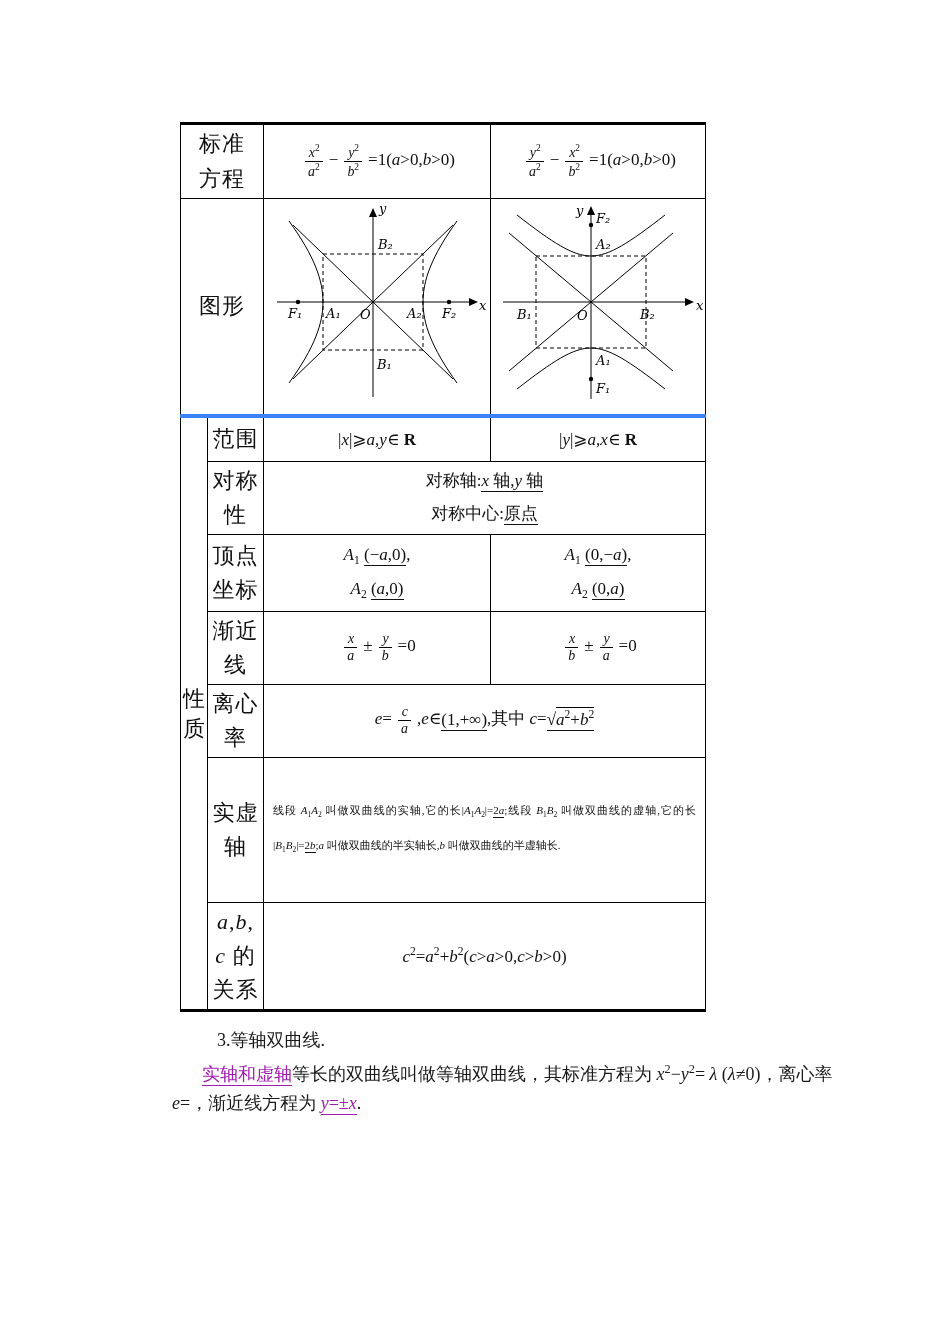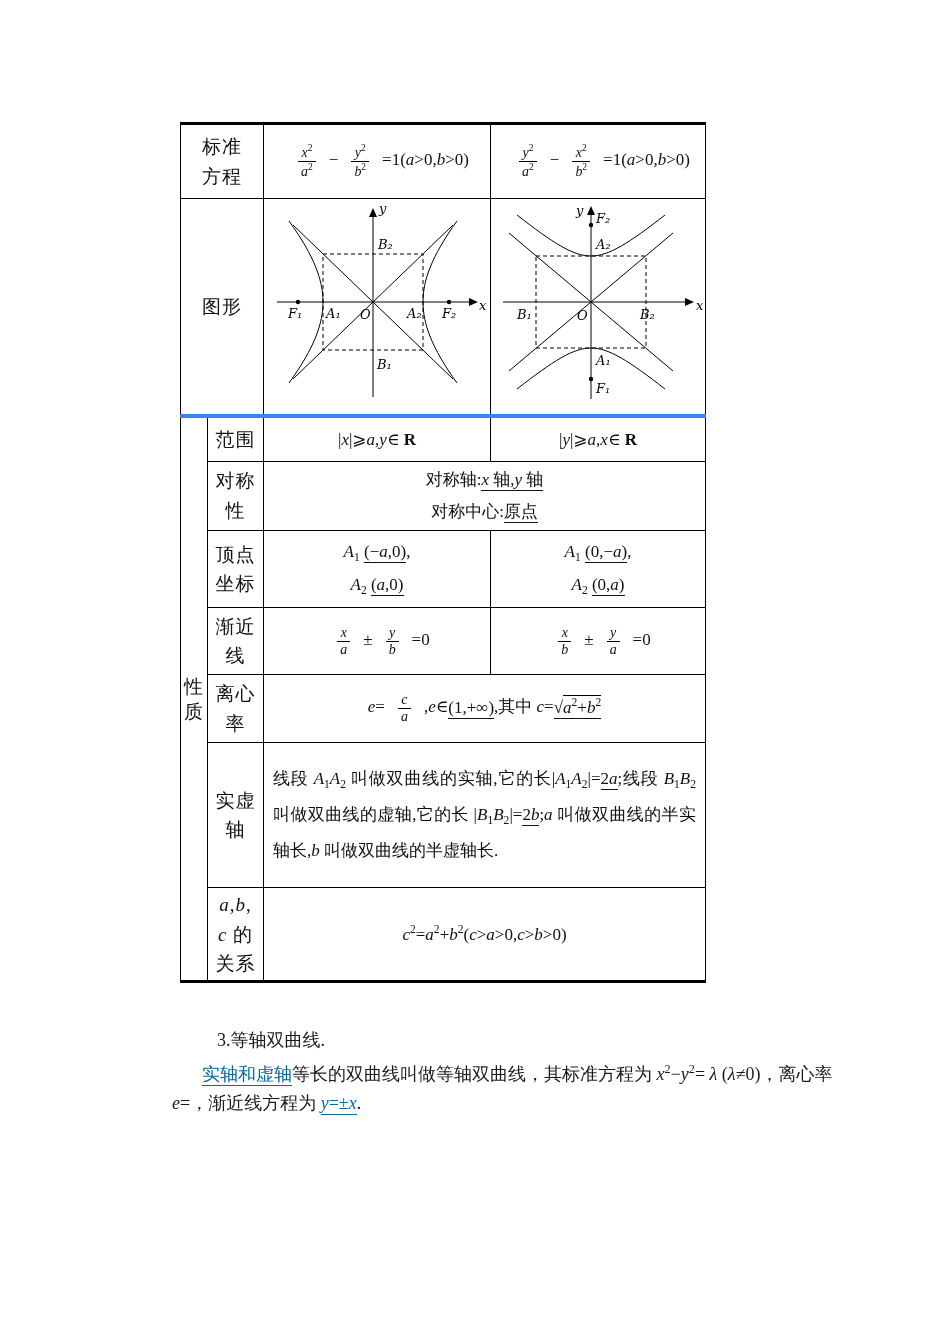--- a/index.html
+++ b/index.html
@@ -4,44 +4,44 @@
 <style>
   html,body{margin:0;padding:0;background:#fff;}
   .page{position:relative;width:950px;height:1344px;background:#ffffff;overflow:hidden;
         font-family:"Liberation Serif","DejaVu Serif",serif;color:#111;}
 
   
   .main-table{position:absolute;left:180px;top:122px;width:525px;border-collapse:collapse;
               table-layout:fixed;border-top:3px solid #000;border-bottom:3px solid #000;}
   .main-table th,.main-table td{border:1px solid #000;font-weight:normal;text-align:center;
               vertical-align:middle;padding:2px;}
-  .main-table th{font-size:19px;letter-spacing:1px;line-height:1.55;}
+  .main-table th{font-size:22px;letter-spacing:1px;line-height:1.55;}
   .main-table td{font-size:17px;}
   tr.thick th,tr.thick td{border-top:4px solid #3b82f6;}
   tr.r-eq{height:75px}
   tr.r-fig{height:215px}
   tr.r-range{height:45px}
   tr.r-sym{height:68px}
   tr.r-vert{height:77px}
   tr.r-asym{height:67px}
   tr.r-ecc{height:68px}
   tr.r-axes{height:145px}
   tr.r-abc{height:88px}
   td.figcell{padding:0;}
   .math{font-family:"Liberation Serif","DejaVu Serif",serif;}
   .twolines{line-height:1.9;}
-  td.axes-cell{text-align:justify;padding:6px 9px;line-height:30px;font-size:17px;}
+  td.axes-cell{text-align:justify;padding:6px 9px;line-height:30px;font-size:11px;}
   th.vlabel{line-height:1.35;}
 
   
-  .frac{display:inline-block;vertical-align:middle;text-align:center;font-size:0.82em;line-height:1.15;margin:0 13px;}
+  .frac{display:inline-block;vertical-align:middle;text-align:right;font-size:0.82em;line-height:1.15;margin:0 6px;}
   .frac .num{display:block;border-bottom:1px solid #000;padding:0 3px;}
   .frac .den{display:block;padding:0 3px;}
   .u{border-bottom:1px solid currentColor;padding-bottom:1px;}
-  .red{color:#0369a1;}
+  .red{color:#a21caf;}
   .rad{font-style:normal;}
   .ovl{display:inline-block;border-top:1px solid #000;line-height:1.2;text-align:center;}
   sup,sub{font-size:0.68em;}
 
   
   .figtext text{font-family:"DejaVu Serif","DejaVu Sans",serif;font-style:italic;font-size:13px;fill:#000;}
 
   
   .bottom-text{position:absolute;left:148px;top:1026px;width:672px;font-size:18px;line-height:29px;color:#1a1a1a;margin-left:24px;}
   .sec-title{margin-left:45px;}

